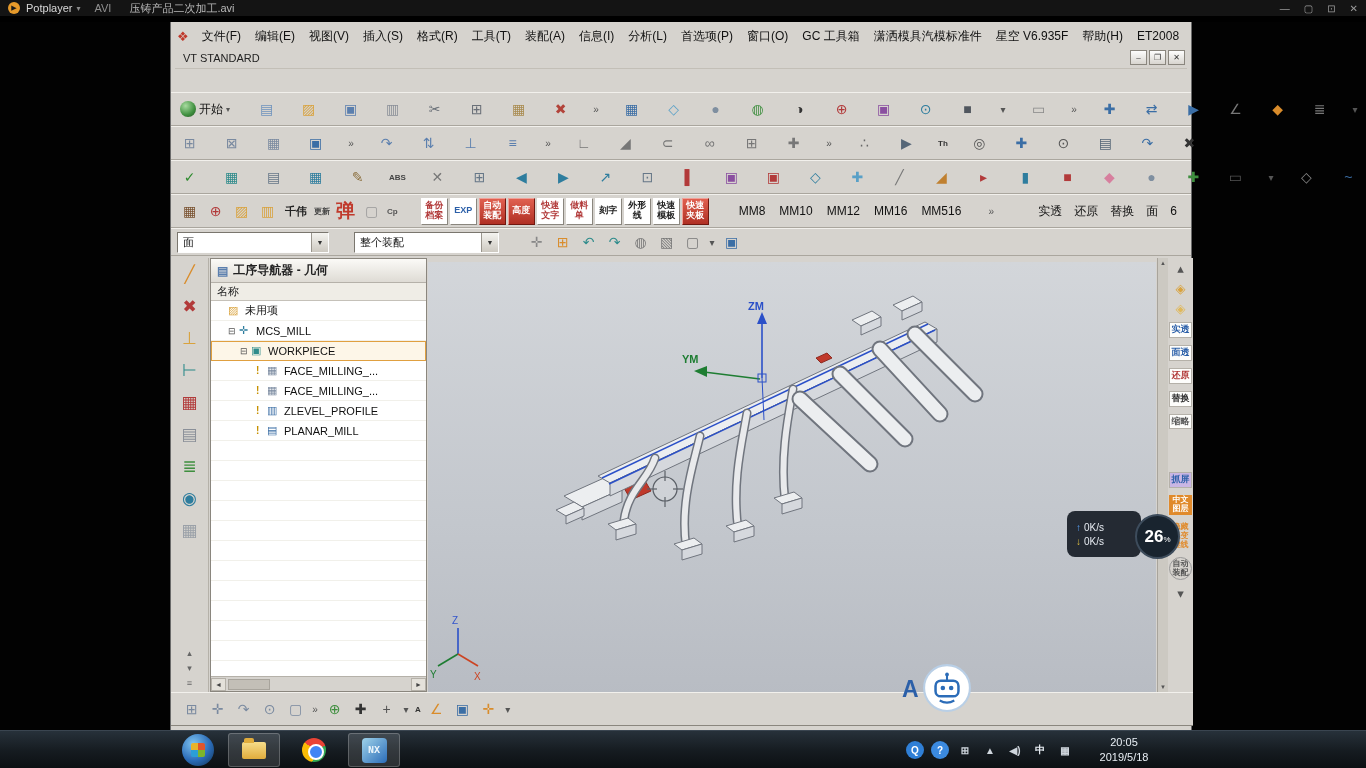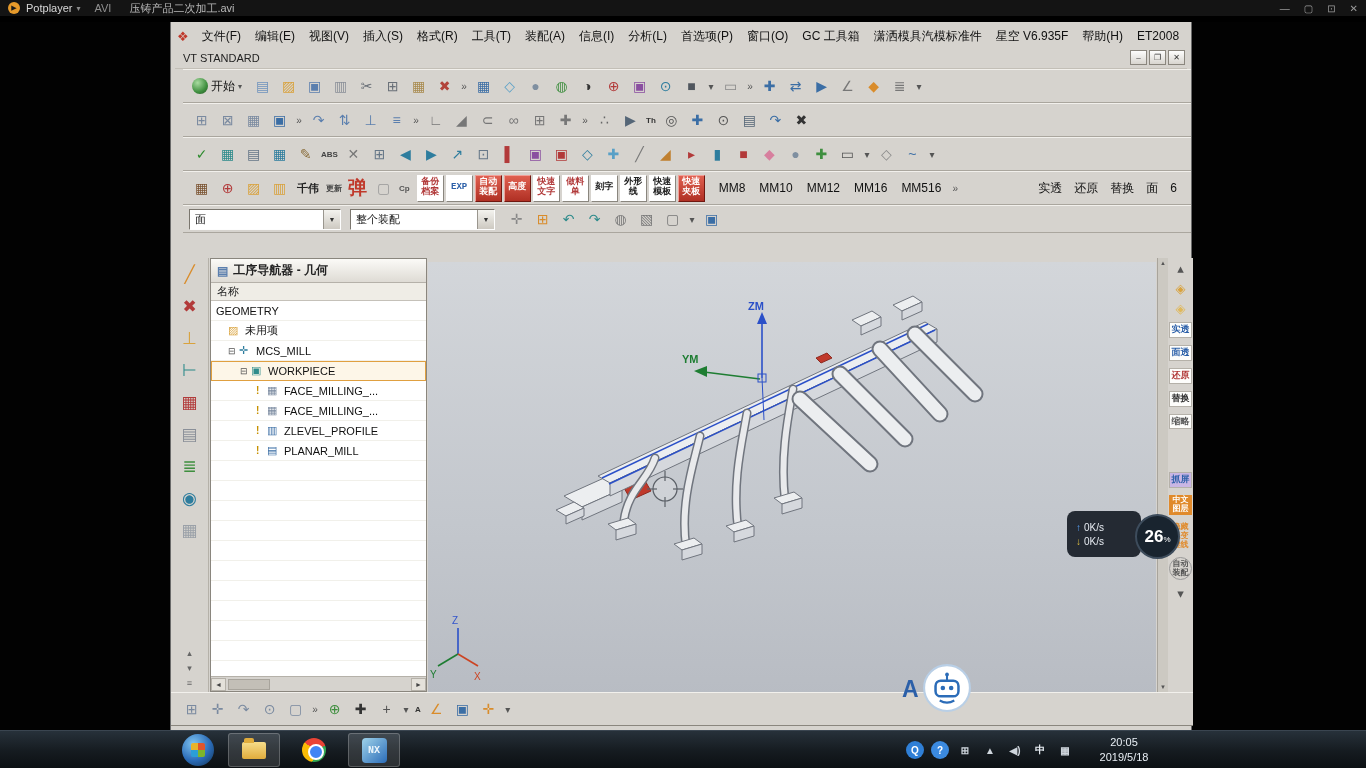--- a/index.html
+++ b/index.html
@@ -28,42 +28,42 @@
       border-left:1px solid #6a6a6a;border-right:1px solid #6a6a6a;font-size:12px;}
   .menubar{position:absolute;top:3px;left:4px;right:4px;height:22px;display:flex;align-items:center;}
   .nx-logo{color:#c0392b;font-size:13px;margin:0 6px 0 2px;}
   .mi{padding:2px 7px;font-size:12px;color:#111;white-space:nowrap;}
   .vtrow{position:absolute;top:25px;left:4px;right:4px;height:22px;display:flex;align-items:center;
          font-size:11px;color:#222;padding-left:8px;border-bottom:1px solid #c3bfb7;}
   .vtc{margin-left:auto;display:flex;gap:2px;margin-right:2px;}
   .vtb{width:17px;height:15px;border:1px solid #8a867e;background:linear-gradient(#fdfdfd,#d8d5cf);
        font-size:8px;display:flex;align-items:center;justify-content:center;color:#333;}
 
-  .tbrow{position:absolute;left:12px;right:0;height:34px;background:#d6d3ce;
+  .tbrow{position:absolute;left:0;right:0;height:34px;background:#d6d3ce;
          border-top:1px solid #f2f0ec;border-bottom:1px solid #aaa69e;
-         display:flex;align-items:center;padding-left:6px;gap:1px;}
+         display:flex;align-items:center;padding-left:6px;gap:17px;margin-top:23px;}
   .tb1{top:47px}.tb2{top:81px}.tb3{top:115px}.tb4{top:149px}
   .tb5{top:183px;height:28px}
   .ti{width:25px;height:25px;display:flex;align-items:center;justify-content:center;font-size:14px;
       border-radius:2px;flex:none;}
   .ti.ovf{width:12px;font-size:10px;color:#555;}
   .ti.txtsm{width:auto;padding:0 2px;font-size:8px;font-weight:bold;}
   .ti.txt{width:auto;padding:0 4px;font-size:11px;font-weight:bold;}
   .ti.big{font-size:19px;font-weight:bold;}
   .startbtn{display:flex;align-items:center;gap:3px;padding:0 7px 0 3px;flex:none;}
   .orbG{width:16px;height:16px;border-radius:50%;
         background:radial-gradient(circle at 35% 30%,#a8dba0,#3f8f3f 60%,#205020);}
   .startlbl{font-size:12px;}
   .startcaret{font-size:8px;color:#555;}
 
   .bgroup{display:flex;align-items:center;gap:2px;margin-left:4px;}
   .bdg{min-width:27px;height:27px;padding:1px 2px;background:#fff;border:1px solid;
        border-color:#fff #8a867e #8a867e #fff;font-size:9px;line-height:1.1;font-weight:bold;
        display:flex;flex-direction:column;align-items:center;justify-content:center;color:#333;flex:none;}
-  .bdg i{font-style:normal;display:block;font-family:Liberation Mono, monospace;}
+  .bdg i{font-style:normal;display:block;}
   .bdg .b2:empty{display:none;}
   .bdg.wr i{color:#b23a3a;}
   .bdg.wb i{color:#2b5fa8;}
   .bdg.wk i{color:#222;}
   .bdg.rd{background:linear-gradient(#e06050,#b03024);border-color:#f0a098 #701810 #701810 #f0a098;}
   .bdg.rd i{color:#fff;}
   .mmgroup{display:flex;align-items:center;margin-left:6px;}
   .mm{font-size:12px;color:#111;padding:0 7px;white-space:nowrap;}
   .r4right{margin-left:auto;display:flex;align-items:center;padding-right:8px;}
   .r4t{font-size:12px;color:#111;padding:0 6px;white-space:nowrap;}
@@ -468,26 +468,20 @@
       <div class="nav">
         <div class="navtitle">
           <span class="navticon">▤</span>
           <span>工序导航器 - 几何</span>
         </div>
         <div class="navhdr">
           <span>名称</span>
         </div>
         <div class="tree">
 
-            <div class="trow lv0">
-              <span class="exp"></span>
-              <span class="mk"></span>
-              <span class="tic"></span>
-              <span class="tlabel">GEOMETRY</span>
-            </div>
 
             <div class="trow lv1">
               <span class="exp"></span>
               <span class="mk"></span>
               <span class="tic" style="color: rgb(217, 162, 60);">▨</span>
               <span class="tlabel">未用项</span>
             </div>
 
             <div class="trow lv1">
               <span class="exp">⊟</span>

